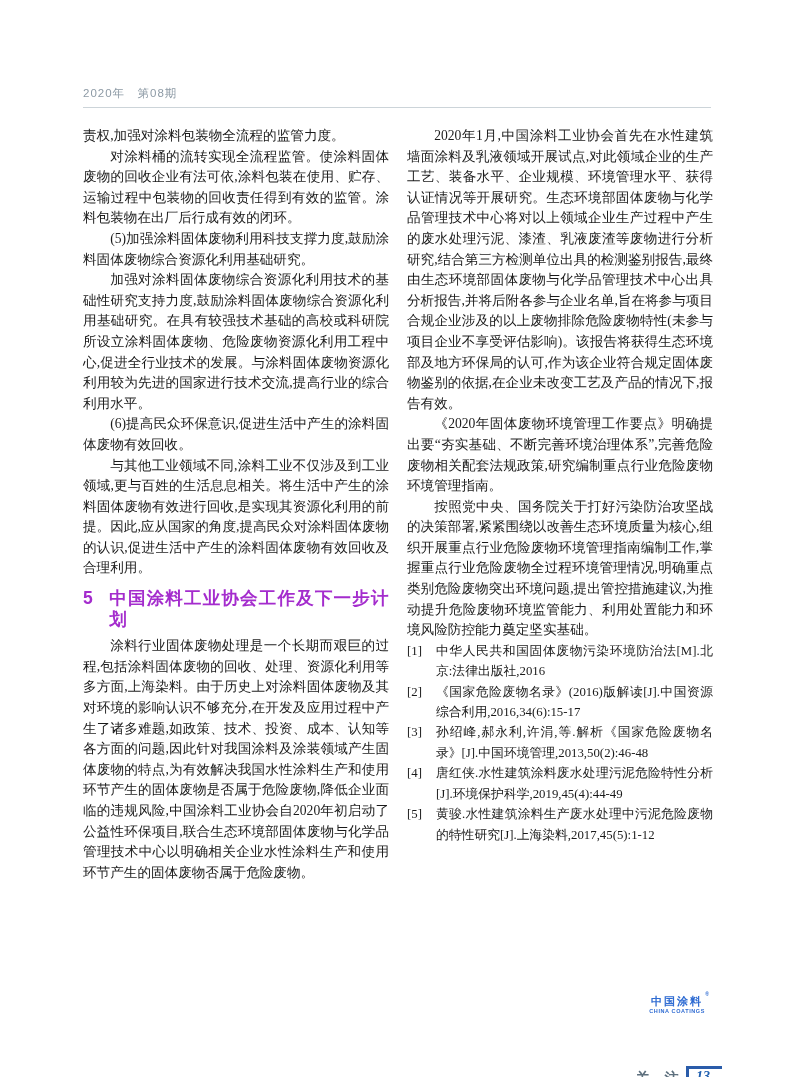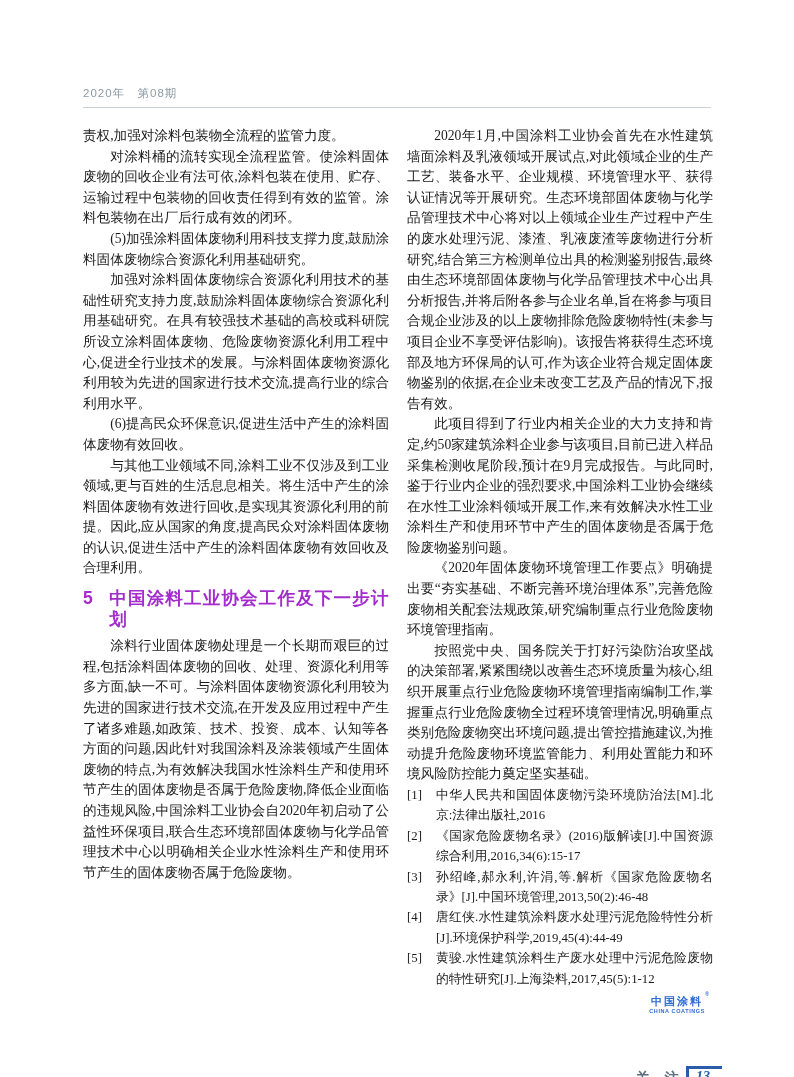--- a/index.html
+++ b/index.html
@@ -85,26 +85,25 @@
       <p>(5)加强涂料固体废物利用科技支撑力度,鼓励涂料固体废物综合资源化利用基础研究。</p>
       <p>加强对涂料固体废物综合资源化利用技术的基础性研究支持力度,鼓励涂料固体废物综合资源化利用基础研究。在具有较强技术基础的高校或科研院所设立涂料固体废物、危险废物资源化利用工程中心,促进全行业技术的发展。与涂料固体废物资源化利用较为先进的国家进行技术交流,提高行业的综合利用水平。</p>
       <p>(6)提高民众环保意识,促进生活中产生的涂料固体废物有效回收。</p>
       <p>与其他工业领域不同,涂料工业不仅涉及到工业领域,更与百姓的生活息息相关。将生活中产生的涂料固体废物有效进行回收,是实现其资源化利用的前提。因此,应从国家的角度,提高民众对涂料固体废物的认识,促进生活中产生的涂料固体废物有效回收及合理利用。</p>
 
       <div class="section-heading">
         <span class="num">5</span>
         <span>中国涂料工业协会工作及下一步计划</span>
       </div>
 
-      <p>涂料行业固体废物处理是一个长期而艰巨的过程,包括涂料固体废物的回收、处理、资源化利用等多方面,缺一不可。与涂料固体废物资源化利用较为先进的国家进行技术交流,在开发及应用过程中产生了诸多难题,如政策、技术、投资、成本、认知等各方面的问题,因此针对我国涂料及涂装领域产生固体废物的特点,为有效解决我国水性涂料生产和使用环节产生的固体废物是否属于危险废物,降低企业面临的违规风险,中国涂料工业协会自2020年初启动了公益性环保项目,联合生态环境部固体废物与化学品管理技术中心以明确相关企业水性涂料生产和使用环节产生的固体废物否属于危险废物。</p>
+      <p>涂料行业固体废物处理是一个长期而艰巨的过程,包括涂料固体废物的回收、处理、资源化利用等多方面,上海染料。由于历史上对涂料固体废物及其对环境的影响认识不够充分,在开发及应用过程中产生了诸多难题,如政策、技术、投资、成本、认知等各方面的问题,因此针对我国涂料及涂装领域产生固体废物的特点,为有效解决我国水性涂料生产和使用环节产生的固体废物是否属于危险废物,降低企业面临的违规风险,中国涂料工业协会自2020年初启动了公益性环保项目,联合生态环境部固体废物与化学品管理技术中心以明确相关企业水性涂料生产和使用环节产生的固体废物否属于危险废物。</p>
     </div>
 
     <div class="col">
       <p>2020年1月,中国涂料工业协会首先在水性建筑墙面涂料及乳液领域开展试点,对此领域企业的生产工艺、装备水平、企业规模、环境管理水平、获得认证情况等开展研究。生态环境部固体废物与化学品管理技术中心将对以上领域企业生产过程中产生的废水处理污泥、漆渣、乳液废渣等废物进行分析研究,结合第三方检测单位出具的检测鉴别报告,最终由生态环境部固体废物与化学品管理技术中心出具分析报告,并将后附各参与企业名单,旨在将参与项目合规企业涉及的以上废物排除危险废物特性(未参与项目企业不享受评估影响)。该报告将获得生态环境部及地方环保局的认可,作为该企业符合规定固体废物鉴别的依据,在企业未改变工艺及产品的情况下,报告有效。</p>
-      <p>此项目得到了行业内相关企业的大力支持和肯定,约50家建筑涂料企业参与该项目,目前已进入样品采集检测收尾阶段,预计在9月完成报告。与此同时,鉴于行业内企业的强烈要求,中国涂料工业协会继续在水性工业涂料领域开展工作,来有效解决水性工业涂料生产和使用环节中产生的固体废物是否属于危险废物鉴别问题。</p>
       <p>《2020年固体废物环境管理工作要点》明确提出要“夯实基础、不断完善环境治理体系”,完善危险废物相关配套法规政策,研究编制重点行业危险废物环境管理指南。</p>
       <p>按照党中央、国务院关于打好污染防治攻坚战的决策部署,紧紧围绕以改善生态环境质量为核心,组织开展重点行业危险废物环境管理指南编制工作,掌握重点行业危险废物全过程环境管理情况,明确重点类别危险废物突出环境问题,提出管控措施建议,为推动提升危险废物环境监管能力、利用处置能力和环境风险防控能力奠定坚实基础。</p>
 
 
       <div class="ref">
         <span class="marker">[1]</span>
         <span class="rtext">中华人民共和国固体废物污染环境防治法[M].北京:法律出版社,2016</span>
       </div>
       <div class="ref">
         <span class="marker">[2]</span>

